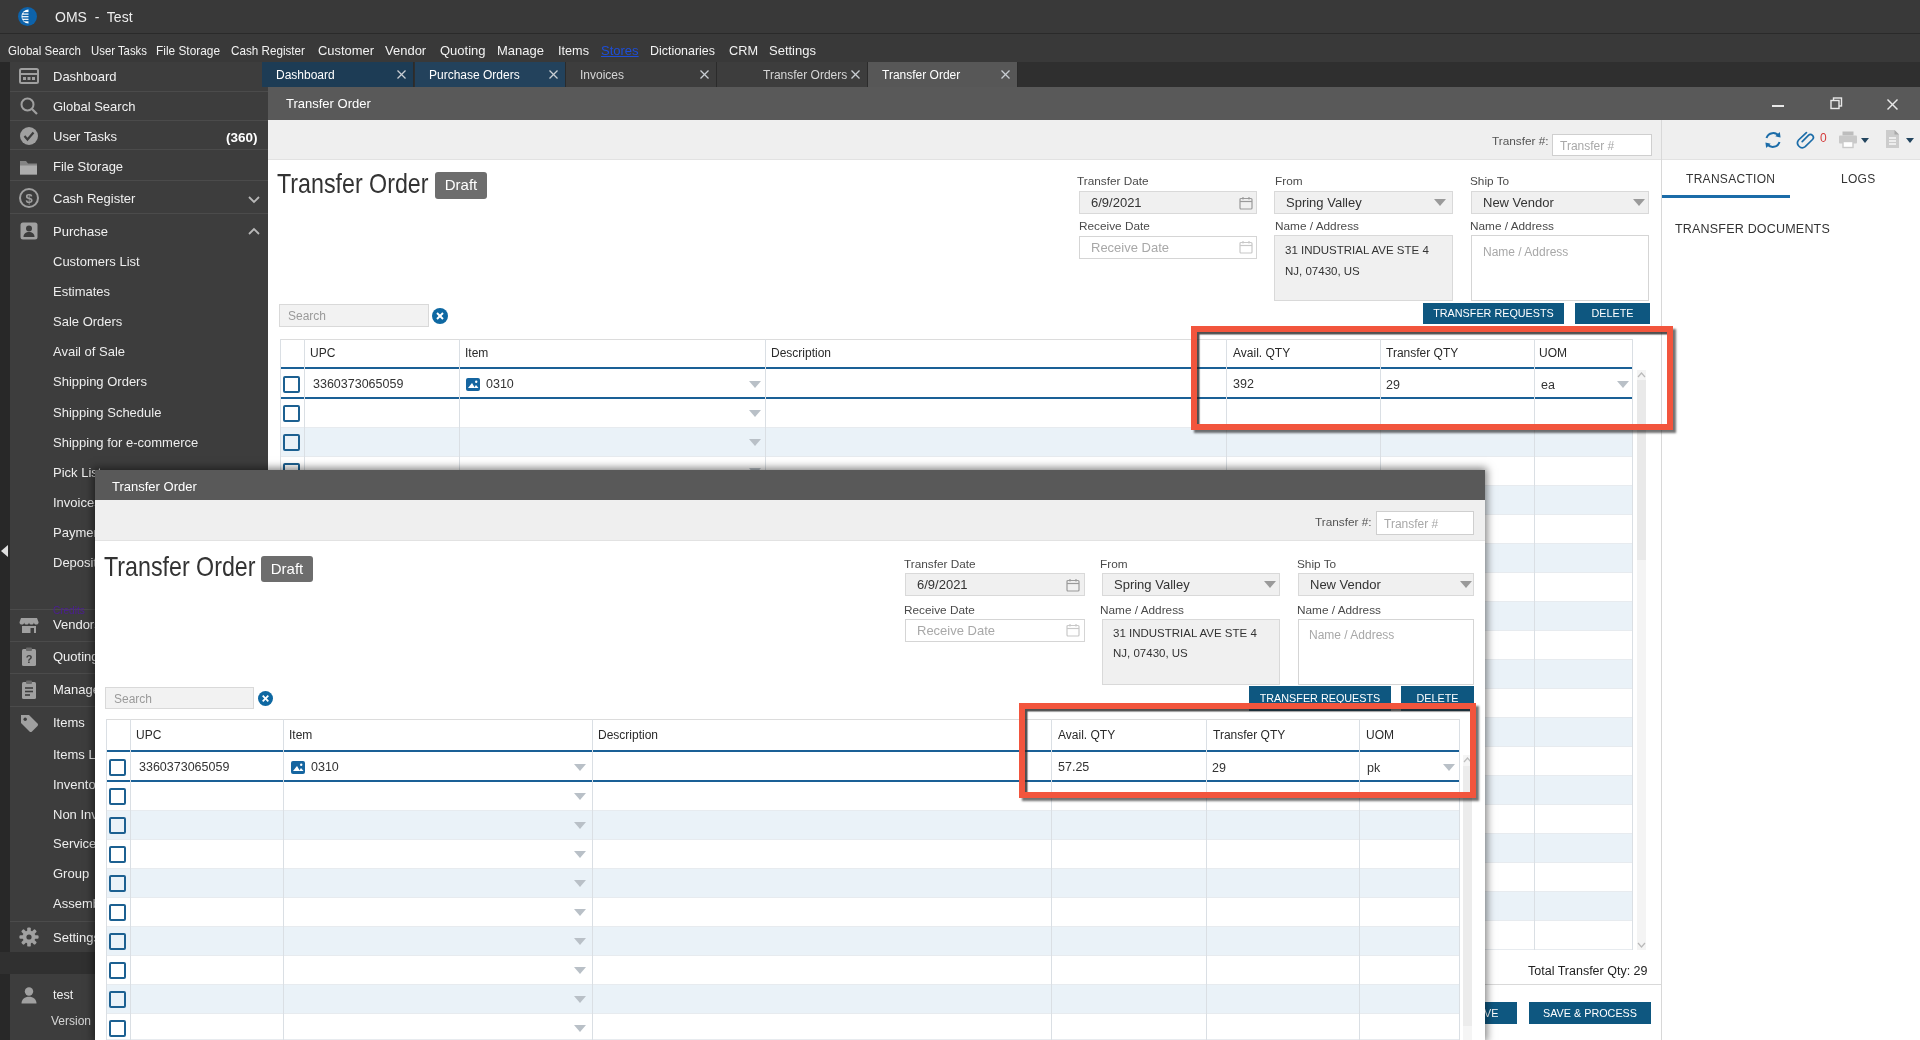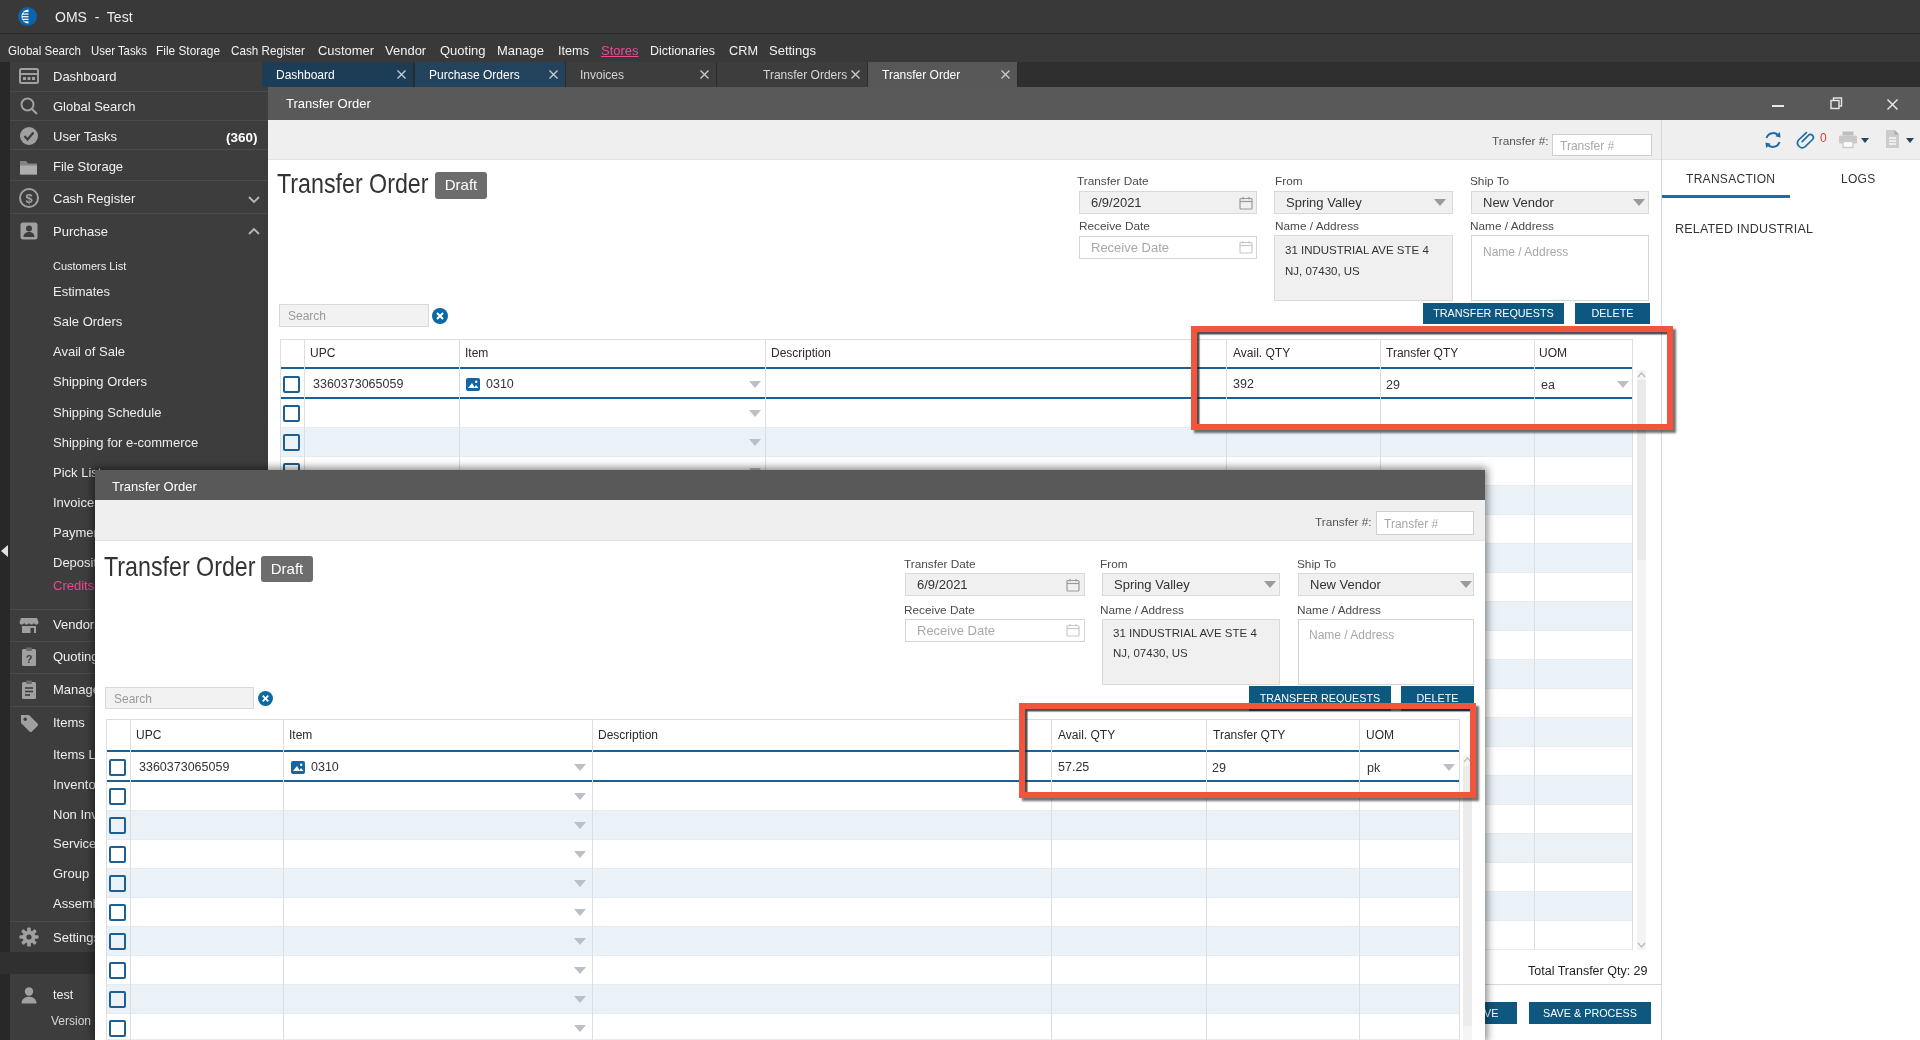--- a/index.html
+++ b/index.html
@@ -21,21 +21,21 @@
 <div style="position:absolute;left:0;top:33px;width:1920px;height:29px;background:#393939;border-top:1px solid #2a2a2a;"></div>
 <div style="position:absolute;left:8px;top:43px;font-size:13px;color:#f2f2f2;font-weight:400;white-space:nowrap;transform:scaleX(0.886);transform-origin:0 50%;">Global Search</div>
 <div style="position:absolute;left:91px;top:43px;font-size:13px;color:#f2f2f2;font-weight:400;white-space:nowrap;transform:scaleX(0.874);transform-origin:0 50%;">User Tasks</div>
 <div style="position:absolute;left:156px;top:43px;font-size:13px;color:#f2f2f2;font-weight:400;white-space:nowrap;transform:scaleX(0.913);transform-origin:0 50%;">File Storage</div>
 <div style="position:absolute;left:231px;top:43px;font-size:13px;color:#f2f2f2;font-weight:400;white-space:nowrap;transform:scaleX(0.898);transform-origin:0 50%;">Cash Register</div>
 <div style="position:absolute;left:318px;top:43px;font-size:13px;color:#f2f2f2;font-weight:400;white-space:nowrap;transform:scaleX(0.994);transform-origin:0 50%;">Customer</div>
 <div style="position:absolute;left:385px;top:43px;font-size:13px;color:#f2f2f2;font-weight:400;white-space:nowrap;transform:scaleX(1.000);transform-origin:0 50%;">Vendor</div>
 <div style="position:absolute;left:440px;top:43px;font-size:13px;color:#f2f2f2;font-weight:400;white-space:nowrap;transform:scaleX(1.000);transform-origin:0 50%;">Quoting</div>
 <div style="position:absolute;left:497px;top:43px;font-size:13px;color:#f2f2f2;font-weight:400;white-space:nowrap;transform:scaleX(1.000);transform-origin:0 50%;">Manage</div>
 <div style="position:absolute;left:558px;top:43px;font-size:13px;color:#f2f2f2;font-weight:400;white-space:nowrap;transform:scaleX(0.975);transform-origin:0 50%;">Items</div>
-<div style="position:absolute;left:601px;top:43px;font-size:13px;color:#ec4899;font-weight:400;white-space:nowrap;transform:scaleX(1.000);transform-origin:0 50%;text-decoration:underline;">Stores</div>
+<div style="position:absolute;left:601px;top:43px;font-size:13px;color:#1d4ed8;font-weight:400;white-space:nowrap;transform:scaleX(1.000);transform-origin:0 50%;text-decoration:underline;">Stores</div>
 <div style="position:absolute;left:650px;top:43px;font-size:13px;color:#f2f2f2;font-weight:400;white-space:nowrap;transform:scaleX(0.957);transform-origin:0 50%;">Dictionaries</div>
 <div style="position:absolute;left:729px;top:43px;font-size:13px;color:#f2f2f2;font-weight:400;white-space:nowrap;transform:scaleX(0.979);transform-origin:0 50%;">CRM</div>
 <div style="position:absolute;left:769px;top:43px;font-size:13px;color:#f2f2f2;font-weight:400;white-space:nowrap;transform:scaleX(1.000);transform-origin:0 50%;">Settings</div>
 <div style="position:absolute;left:262px;top:62px;width:1658px;height:25px;background:#2f2f2f;z-index:3;"></div>
 <div style="position:absolute;left:262px;top:62px;width:152px;height:25px;background:#1d3c55;border-right:1px solid #2b2b2b;z-index:3;"></div>
 <div style="position:absolute;left:276px;top:68px;font-size:12px;color:#ffffff;font-weight:400;white-space:nowrap;z-index:4;">Dashboard</div>
 <svg width="11" height="11" viewBox="0 0 11 11" style="position:absolute;left:396px;top:69px;z-index:4;">
 <line x1="1.5" y1="1.5" x2="9.5" y2="9.5" stroke="#c9ced3" stroke-width="1.3"></line>
 <line x1="9.5" y1="1.5" x2="1.5" y2="9.5" stroke="#c9ced3" stroke-width="1.3"></line>
     </svg>
@@ -111,32 +111,32 @@
       <path d="M5.5 17 c0-3.2 2.4-5 5.5-5 s5.5 1.8 5.5 5 z" fill="#3d3d3d"></path>
     </svg>
 <div style="position:absolute;left:53px;top:223.5px;font-size:13px;color:#f0f0f0;font-weight:400;white-space:nowrap;">Purchase</div>
 <div style="position:absolute;left:226px;top:129.5px;font-size:13.5px;color:#ffffff;font-weight:700;white-space:nowrap;">(360)</div>
 <svg width="14" height="9" viewBox="0 0 14 9" style="position:absolute;left:247px;top:195px;">
       <polyline points="2,2 7,7 12,2" fill="none" stroke="#b8b8b8" stroke-width="1.8"></polyline>
     </svg>
 <svg width="14" height="9" viewBox="0 0 14 9" style="position:absolute;left:247px;top:227px;">
       <polyline points="2,7 7,2 12,7" fill="none" stroke="#b8b8b8" stroke-width="1.8"></polyline>
     </svg>
-<div style="position:absolute;left:53px;top:254px;font-size:11px;color:#ededed;font-weight:400;white-space:nowrap;margin-top:6px;">Customers List</div>
+<div style="position:absolute;left:53px;top:254px;font-size:13px;color:#ededed;font-weight:400;white-space:nowrap;">Customers List</div>
 <div style="position:absolute;left:53px;top:284.1px;font-size:13px;color:#ededed;font-weight:400;white-space:nowrap;">Estimates</div>
 <div style="position:absolute;left:53px;top:314.20000000000005px;font-size:13px;color:#ededed;font-weight:400;white-space:nowrap;">Sale Orders</div>
 <div style="position:absolute;left:53px;top:344.30000000000007px;font-size:13px;color:#ededed;font-weight:400;white-space:nowrap;">Avail of Sale</div>
 <div style="position:absolute;left:53px;top:374.4000000000001px;font-size:13px;color:#ededed;font-weight:400;white-space:nowrap;">Shipping Orders</div>
 <div style="position:absolute;left:53px;top:404.5000000000001px;font-size:13px;color:#ededed;font-weight:400;white-space:nowrap;">Shipping Schedule</div>
 <div style="position:absolute;left:53px;top:434.60000000000014px;font-size:13px;color:#ededed;font-weight:400;white-space:nowrap;">Shipping for e-commerce</div>
 <div style="position:absolute;left:53px;top:464.70000000000016px;font-size:13px;color:#ededed;font-weight:400;white-space:nowrap;">Pick Lists</div>
 <div style="position:absolute;left:53px;top:494.8000000000002px;font-size:13px;color:#ededed;font-weight:400;white-space:nowrap;">Invoices</div>
 <div style="position:absolute;left:53px;top:524.9000000000002px;font-size:13px;color:#ededed;font-weight:400;white-space:nowrap;">Payments</div>
 <div style="position:absolute;left:53px;top:555.0000000000002px;font-size:13px;color:#ededed;font-weight:400;white-space:nowrap;">Deposits</div>
-<div style="position:absolute;left:53px;top:578px;font-size:13px;color:#ec4899;font-weight:400;white-space:nowrap;">Credits</div>
+<div style="position:absolute;left:53px;top:605px;font-size:10px;color:#4c1d95;font-weight:400;white-space:nowrap;">Credits</div>
 <svg width="22" height="22" viewBox="0 0 22 22" style="position:absolute;left:18px;top:614px;">
       <path d="M3 4 h16 l1.6 4.2 c0 1.4-1 2.4-2.4 2.4 c-1.3 0-2.3-1-2.3-2.2 c0 1.2-1 2.2-2.4 2.2 c-1.3 0-2.5-1-2.5-2.2 c0 1.2-1.1 2.2-2.4 2.2 c-1.4 0-2.4-1-2.4-2.2 c0 1.2-1 2.2-2.3 2.2 c-1.4 0-2.4-1-2.4-2.4 z" fill="#a0a0a0"></path>
       <path d="M4 12 h14 v7 h-14 z" fill="#a0a0a0"></path>
       <rect x="12.5" y="14" width="3.5" height="5" fill="#3d3d3d"></rect>
     </svg>
 <div style="position:absolute;left:53px;top:617px;font-size:13px;color:#f0f0f0;font-weight:400;white-space:nowrap;">Vendors</div>
 <svg width="22" height="22" viewBox="0 0 22 22" style="position:absolute;left:18px;top:646px;">
       <rect x="4" y="3" width="14" height="17" rx="1.5" fill="#a0a0a0"></rect>
       <rect x="8" y="1.5" width="6" height="3.5" rx="1" fill="#6b6b6b"></rect>
       <text x="11" y="16.5" font-size="11" font-weight="bold" fill="#3d3d3d" text-anchor="middle" font-family="Liberation Sans">?</text>
@@ -363,21 +363,21 @@
     </svg>
 <div style="position:absolute;left:1637px;top:380px;width:9px;height:180px;background:#e9e9e9;"></div>
 <div style="position:absolute;left:1528px;top:964px;font-size:12.5px;color:#222;font-weight:400;white-space:nowrap;">Total Transfer Qty: 29</div>
 <div style="position:absolute;left:280px;top:984px;width:1381px;height:1px;background:#d9d9d9;"></div>
 <div style="position:absolute;left:1452px;top:1002px;width:65px;height:22px;background:#0e5780;color:#fff;font-size:10.8px;text-align:center;line-height:22px;">SAVE</div>
 <div style="position:absolute;left:1529px;top:1002px;width:122px;height:22px;background:#0e5780;color:#fff;font-size:10.8px;text-align:center;line-height:22px;">SAVE &amp; PROCESS</div>
 <div style="position:absolute;left:1661px;top:120px;width:1px;height:920px;background:#d8d8d8;"></div>
 <div style="position:absolute;left:1686px;top:172px;font-size:12px;color:#333;font-weight:400;white-space:nowrap;letter-spacing:0.3px;">TRANSACTION</div>
 <div style="position:absolute;left:1841px;top:172px;font-size:12px;color:#333;font-weight:400;white-space:nowrap;letter-spacing:0.3px;">LOGS</div>
 <div style="position:absolute;left:1662px;top:195px;width:128px;height:3px;background:#1b6ca8;"></div>
-<div style="position:absolute;left:1675px;top:222px;font-size:12.5px;color:#333;font-weight:400;white-space:nowrap;letter-spacing:0.2px;">RELATED INDUSTRIAL</div>
+<div style="position:absolute;left:1675px;top:222px;font-size:12.5px;color:#333;font-weight:400;white-space:nowrap;letter-spacing:0.2px;">TRANSFER DOCUMENTS</div>
 <div style="position:absolute;left:1191px;top:326px;width:482px;height:104px;border:6px solid #f2553d;box-shadow:3px 3px 2px rgba(20,20,20,0.6), inset 2.5px 2.5px 1px rgba(35,35,35,0.8);"></div>
 <div style="position:absolute;left:95px;top:470px;width:1390px;height:570px;background:#fff;box-shadow:0 0 8px 2px rgba(0,0,0,0.5);"></div>
 <div style="position:absolute;left:95px;top:470px;width:1390px;height:30px;background:#595959;"></div>
 <div style="position:absolute;left:112px;top:479px;font-size:13px;color:#ffffff;font-weight:400;white-space:nowrap;">Transfer Order</div>
 <div style="position:absolute;left:95px;top:500px;width:1390px;height:41px;background:#efefef;border-bottom:1px solid #e2e2e2;"></div>
 <div style="position:absolute;left:1315px;top:515px;font-size:11.8px;color:#555;font-weight:400;white-space:nowrap;">Transfer #:</div>
 <div style="position:absolute;left:1376px;top:511px;width:98px;height:24px;background:#fff;border:1px solid #cfcfcf;"></div>
 <div style="position:absolute;left:1384px;top:517px;font-size:12px;color:#a8a8a8;font-weight:400;white-space:nowrap;">Transfer #</div>
 <div style="position:absolute;left:104px;top:551px;font-size:28px;color:#333;font-weight:400;white-space:nowrap;transform:scaleX(0.83);transform-origin:0 0;">Transfer Order</div>
 <div style="position:absolute;left:261px;top:556px;width:52px;height:26px;background:#6d6d6d;border-radius:3px;color:#fff;font-size:15px;text-align:center;line-height:25px;">Draft</div>

